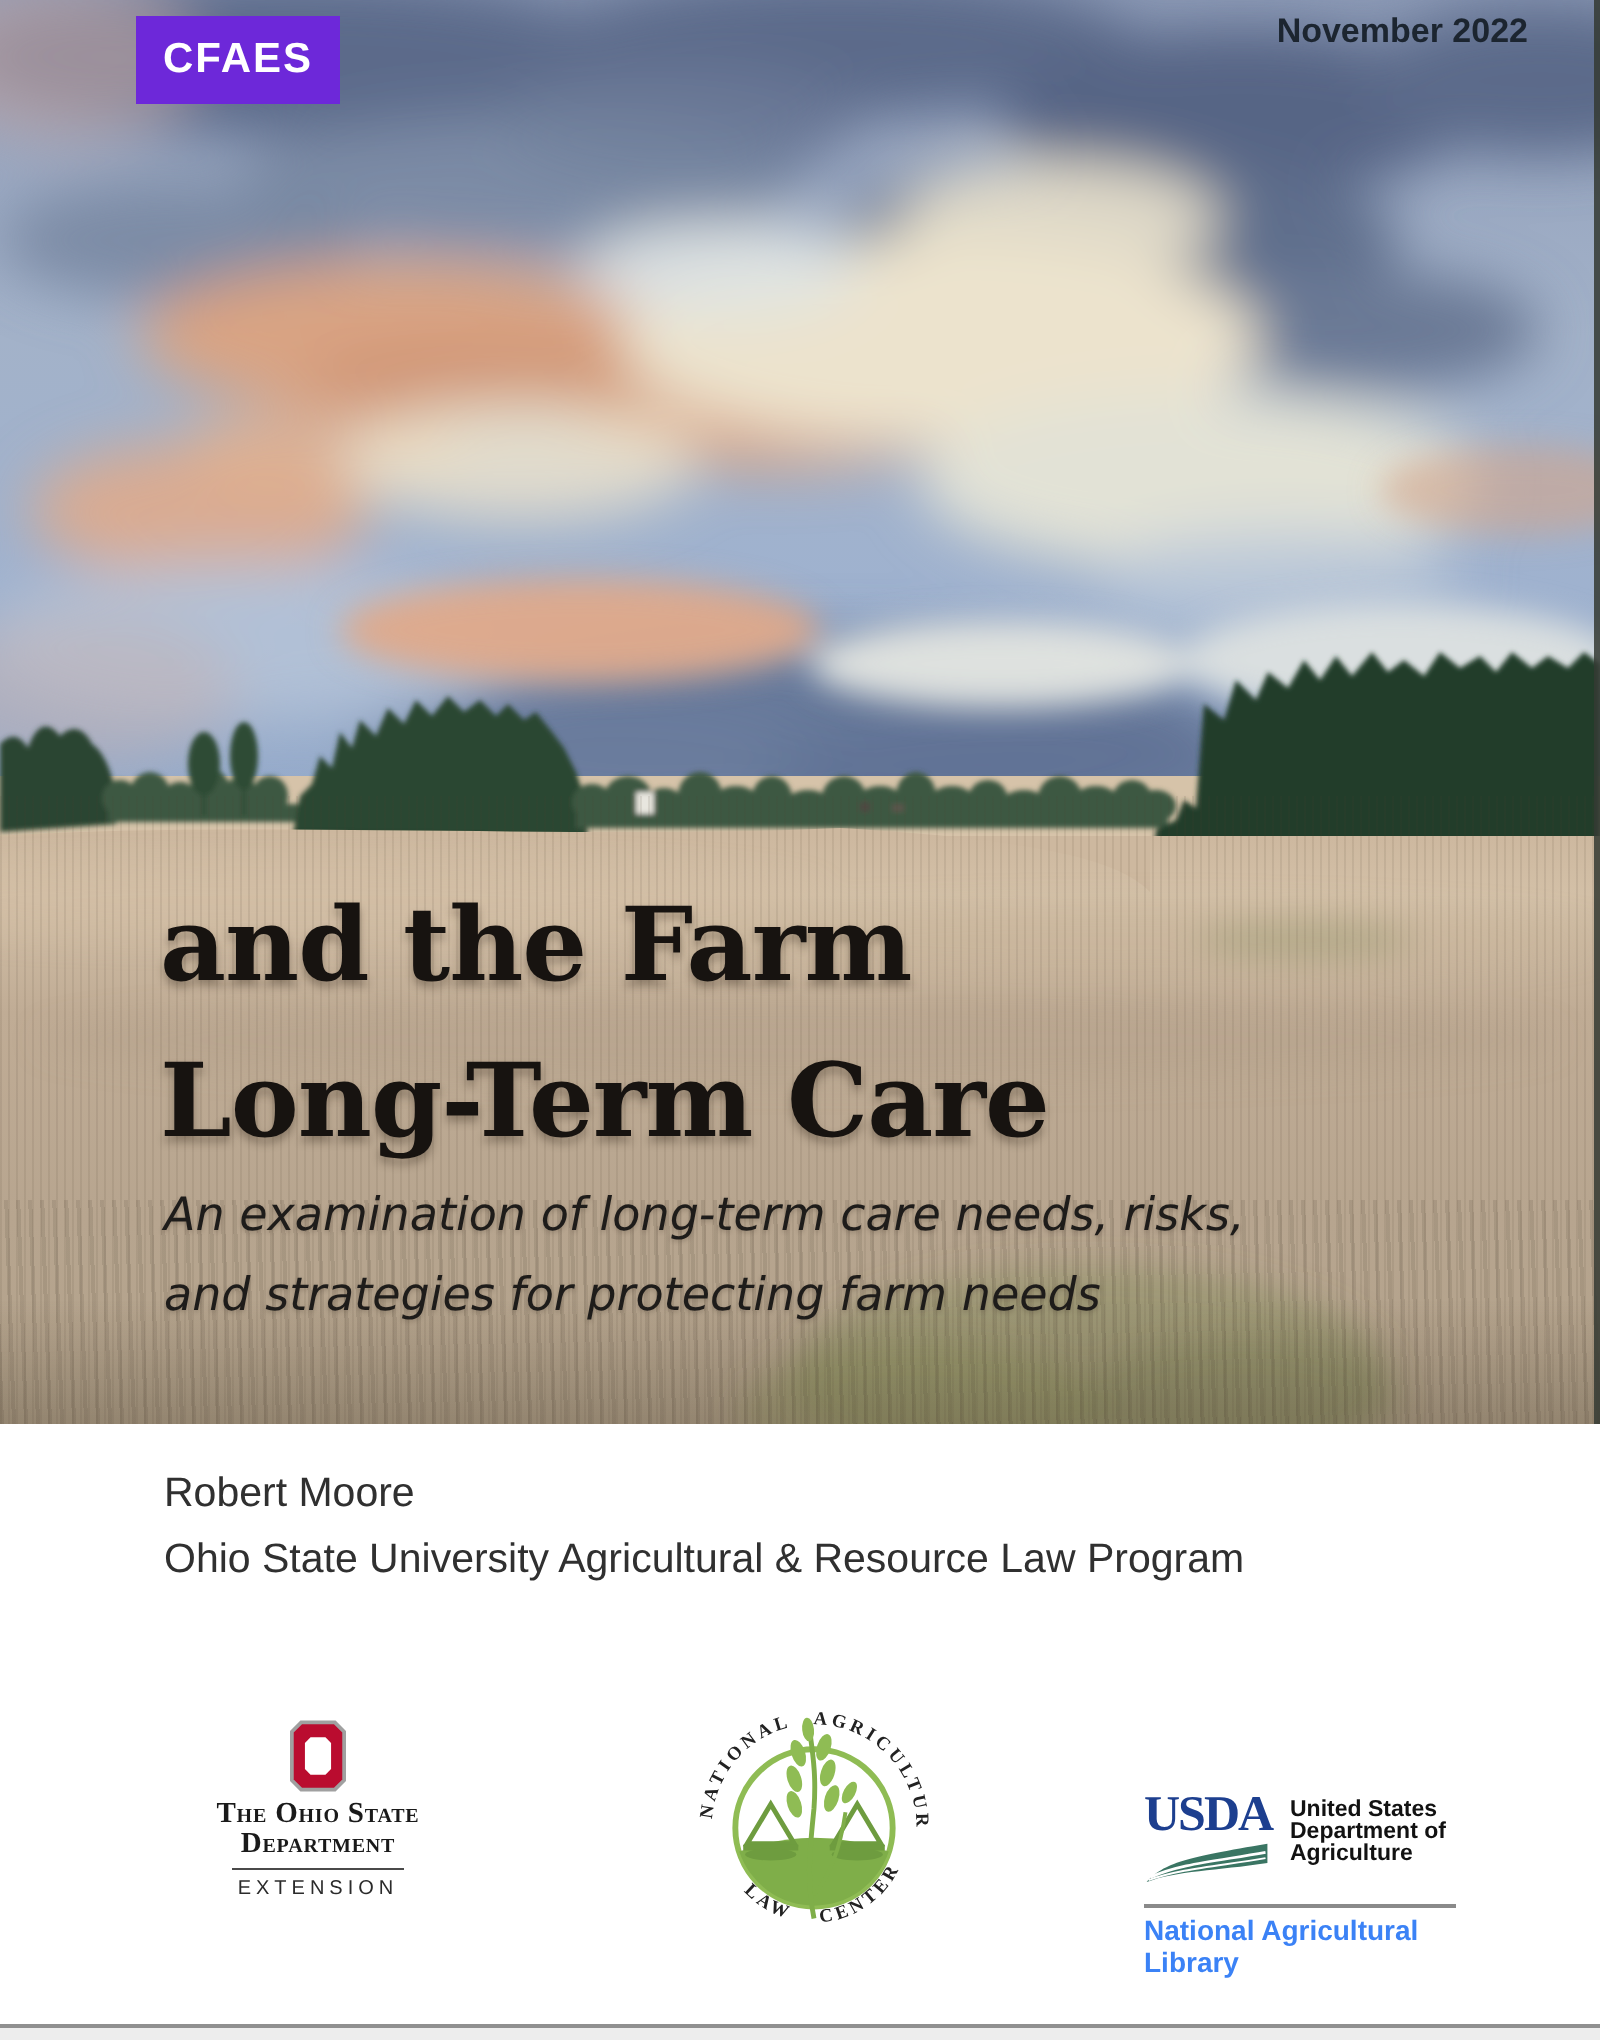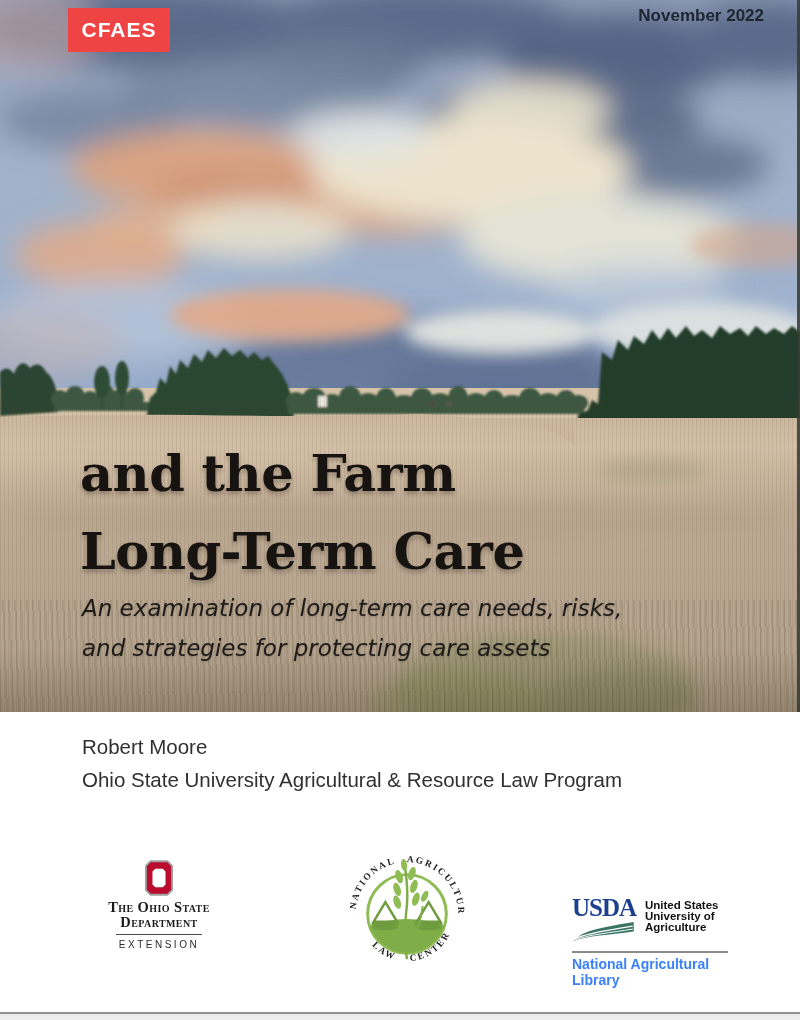--- a/index.html
+++ b/index.html
@@ -9,21 +9,21 @@
   
   .photo{position:absolute;left:0;top:0;width:800px;height:712px;overflow:hidden;}
   .photo .scene{position:absolute;left:0;top:0;}
   .photo-edge{position:absolute;right:0;top:0;width:3px;height:712px;background:rgba(52,58,50,.85);z-index:5;}
   .field-texture{position:absolute;left:0;top:398px;width:800px;height:314px;z-index:2;
      background:repeating-linear-gradient(90deg,rgba(82,68,52,.10) 0 1px,transparent 1px 4px);}
   .grass-texture{position:absolute;left:0;top:600px;width:800px;height:112px;z-index:2;
      background:repeating-linear-gradient(88deg,rgba(60,48,36,.12) 0 2px,transparent 2px 6px);}
 
   
-  .cfaes-badge{position:absolute;left:68px;top:8px;width:102px;height:44px;background:#ef4444;
+  .cfaes-badge{position:absolute;left:68px;top:8px;width:102px;height:44px;background:#6d28d9;
      display:flex;align-items:center;justify-content:center;z-index:6;}
   .cfaes-badge span{color:#ffffff;font-weight:bold;font-size:21px;letter-spacing:1px;}
   .pub-date{position:absolute;top:6px;right:36px;font-size:17px;font-weight:bold;color:#1c2530;z-index:6;}
 
   .cover-title{position:absolute;left:80px;top:434px;z-index:4;margin:0;
      font-family:"DejaVu Serif","Liberation Serif",serif;font-weight:bold;
      font-size:51px;line-height:78px;letter-spacing:-0.5px;color:#171310;
      text-shadow:0 3px 4px rgba(45,34,22,.35);}
   .cover-subtitle{position:absolute;left:82px;top:588px;z-index:4;
      font-family:"DejaVu Sans","Liberation Sans",sans-serif;font-style:italic;font-weight:500;
@@ -198,21 +198,21 @@
       <span>CFAES</span>
     </div>
     <div class="pub-date">November 2022</div>
 
     <h1 class="cover-title">
       <div>and the Farm</div>
       <div>Long-Term Care</div>
     </h1>
     <div class="cover-subtitle">
       <div>An examination of long-term care needs, risks,</div>
-      <div>and strategies for protecting care assets</div>
+      <div>and strategies for protecting farm needs</div>
     </div>
   </div>
 
   <div class="author-block">
     <div>Robert Moore</div>
     <div>Ohio State University Agricultural &amp; Resource Law Program</div>
   </div>
 
   <div class="osu-logo">
     <svg class="block-o" width="28" height="36" viewBox="0 0 30 38">
@@ -267,21 +267,21 @@
       <div class="usda-mark">
         <div class="usda-acronym">USDA</div>
         <svg width="64" height="23" viewBox="0 0 66 24">
           <path d="M1,23 C10,13 22,10 64,3 L64,13 C38,17 16,17 1,23 Z" fill="#3a7563"></path>
           <path d="M3,20.5 C18,13.5 38,12 63,7.5" stroke="#ffffff" stroke-width="1.4" fill="none"></path>
           <path d="M2,22 C18,16 40,14.5 63,10.5" stroke="#ffffff" stroke-width="1" fill="none"></path>
         </svg>
       </div>
       <div class="usda-dept">
         <div>United States</div>
-        <div>University of</div>
+        <div>Department of</div>
         <div>Agriculture</div>
       </div>
     </div>
     <div class="usda-divider"></div>
     <div class="usda-library">National Agricultural Library</div>
   </div>
 
   <div class="bottom-strip"></div>
 </div>
 

